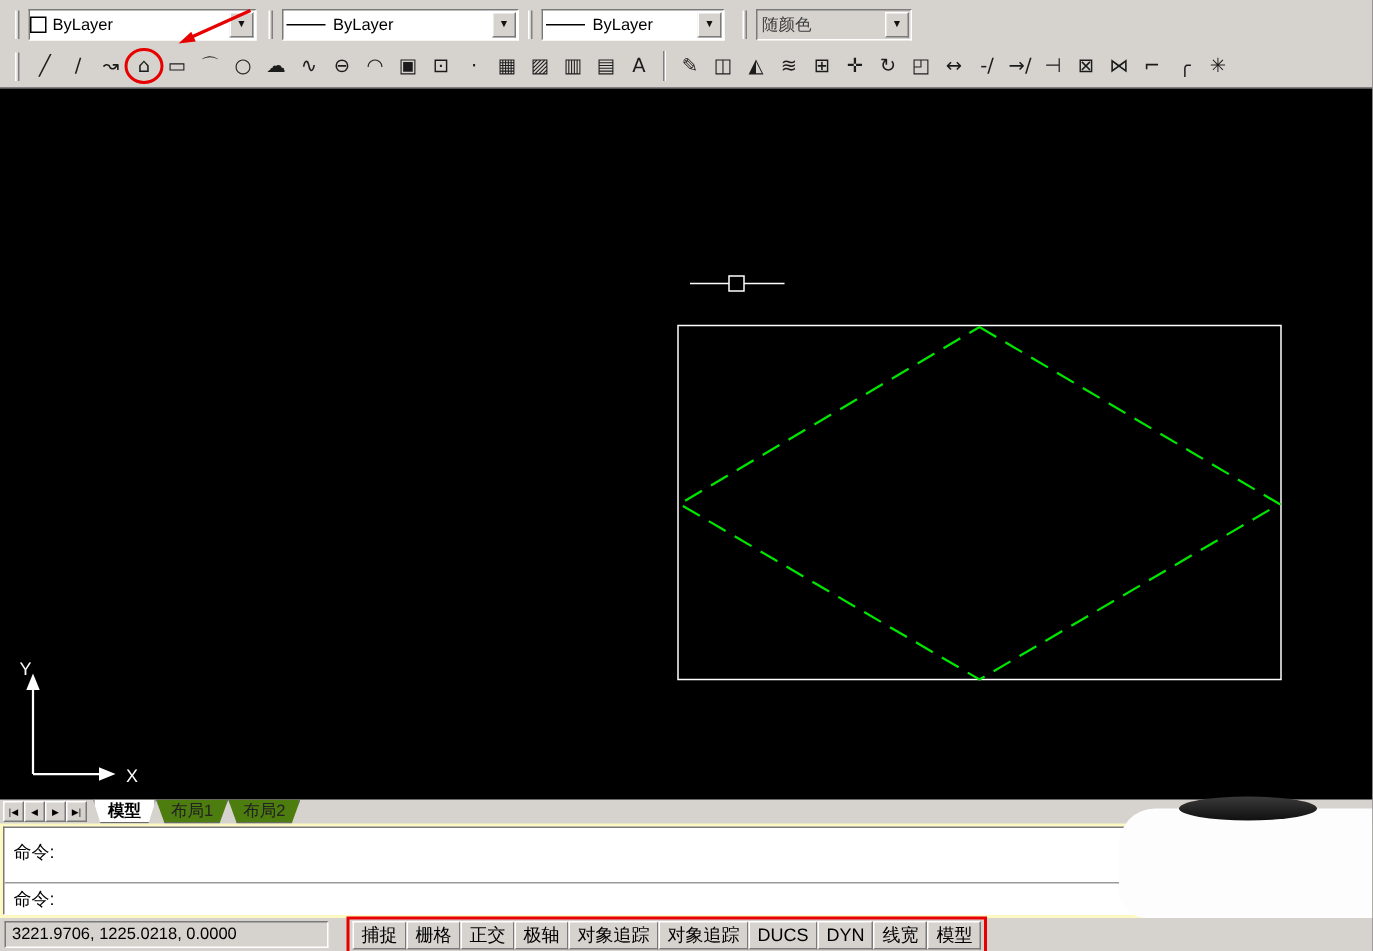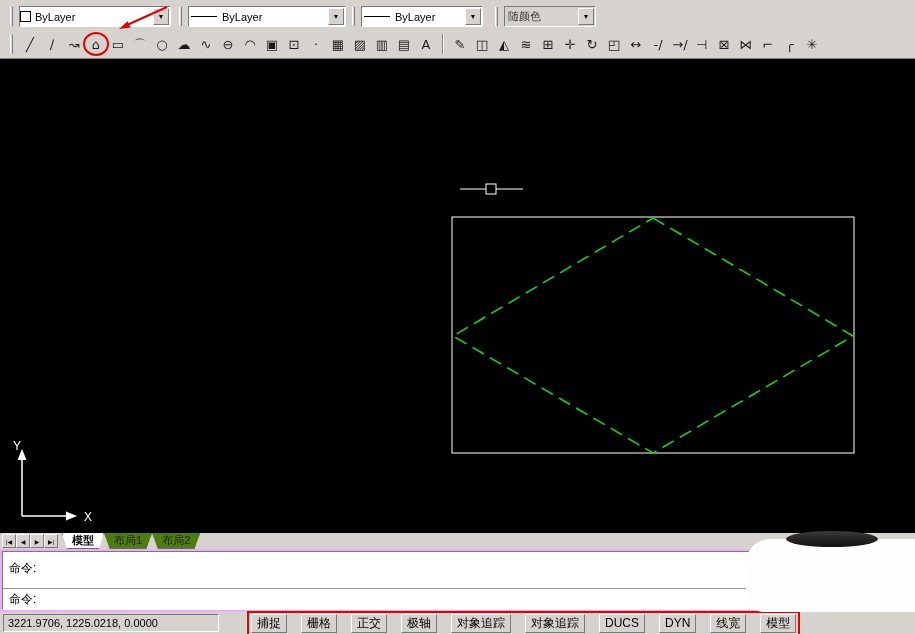--- a/index.html
+++ b/index.html
@@ -36,29 +36,29 @@
   .ucs-arrow { fill:#ffffff; }
   .ucs-label { fill:#ffffff; font-size:12px; font-family:"Liberation Sans",sans-serif; }
 
   
   .tabbar { height:16px; display:flex; align-items:stretch; background:#d6d3ce; padding-left:2px; font-size:11px; }
   .tab-nav { width:14px; height:14px; align-self:center; background:#d6d3ce; border:1px solid; border-color:#ffffff #7a7a7a #7a7a7a #ffffff; font-size:6px; display:flex; align-items:center; justify-content:center; color:#000; padding:0; }
   .tab { padding:0 9px; display:flex; align-items:center; border:1px solid #6b6b6b; border-top:none; background:#4d7c0f; color:#222; clip-path:polygon(0 0,100% 0,88% 100%,12% 100%); cursor:pointer; }
   .tab.active { background:#ffffff; font-weight:bold; color:#000; }
 
   
-  .cmd { height:63px; background:#f0abfc; padding:2px; }
+  .cmd { height:63px; background:#fef9c3; padding:2px; }
   .cmd-box { width:100%; height:100%; background:#fff; border:1px solid; border-color:#7a7a7a #ffffff #ffffff #7a7a7a; display:flex; flex-direction:column; font-size:12px; color:#000; }
   .cmd-history { flex:1 1 auto; padding:8px 0 0 6px; }
   .cmd-input { flex:0 0 21px; border-top:1px solid #9a9a9a; display:flex; align-items:center; padding-left:6px; }
 
   
   .status { height:22px; display:flex; align-items:center; padding:1px 3px; background:#d6d3ce; }
   .coords { width:216px; height:18px; font-size:11px; color:#000; display:flex; align-items:center; padding-left:4px; border:1px solid; border-color:#7a7a7a #ffffff #ffffff #7a7a7a; }
-  .toggle-box { display:flex; align-items:stretch; margin-left:28px; border:2px solid #e60000; padding:1px 2px; gap:14px; }
+  .toggle-box { display:flex; align-items:stretch; margin-left:12px; border:2px solid #e60000; padding:1px 2px; gap:0; }
   .toggle { font-size:12px; padding:0 5px; background:#d6d3ce; border:1px solid; border-color:#ffffff #7a7a7a #7a7a7a #ffffff; color:#000; display:flex; align-items:center; cursor:pointer; white-space:nowrap; }
 
   
   .arrow-svg { position:absolute; left:105px; top:2px; z-index:40; pointer-events:none; }
 
   
   .blob-white { position:absolute; left:746px; top:539px; width:169px; height:73px; background:#fdfdfd; border-radius:24px 0 0 18px; z-index:20; }
   .blob-ellipse { position:absolute; left:786px; top:531px; width:92px; height:16px; background:linear-gradient(#3a3a3a,#101010); border-radius:50%; z-index:21; }
 </style>
 </head>
@@ -79,21 +79,21 @@
       <span class="combo-text">ByLayer</span>
       <span class="dd">▼</span>
     </div>
     <div class="grip" style="margin-left:6px"></div>
     <div class="combo" style="width:122px">
       <span class="ltsample"></span>
       <span class="combo-text">ByLayer</span>
       <span class="dd">▼</span>
     </div>
     <div class="grip" style="margin-left:12px"></div>
-    <div class="combo disabled" style="width:92px">
+    <div class="combo disabled" style="width:104px">
       <span class="combo-text" style="padding-left:3px">随颜色</span>
       <span class="dd">▼</span>
     </div>
   </div>
 
   <div class="row2">
     <div class="grip"></div>
     <div class="tb-group" id="draw-toolbar">
         <button class="tb-btn">
           <span class="tb-glyph">╱</span>

